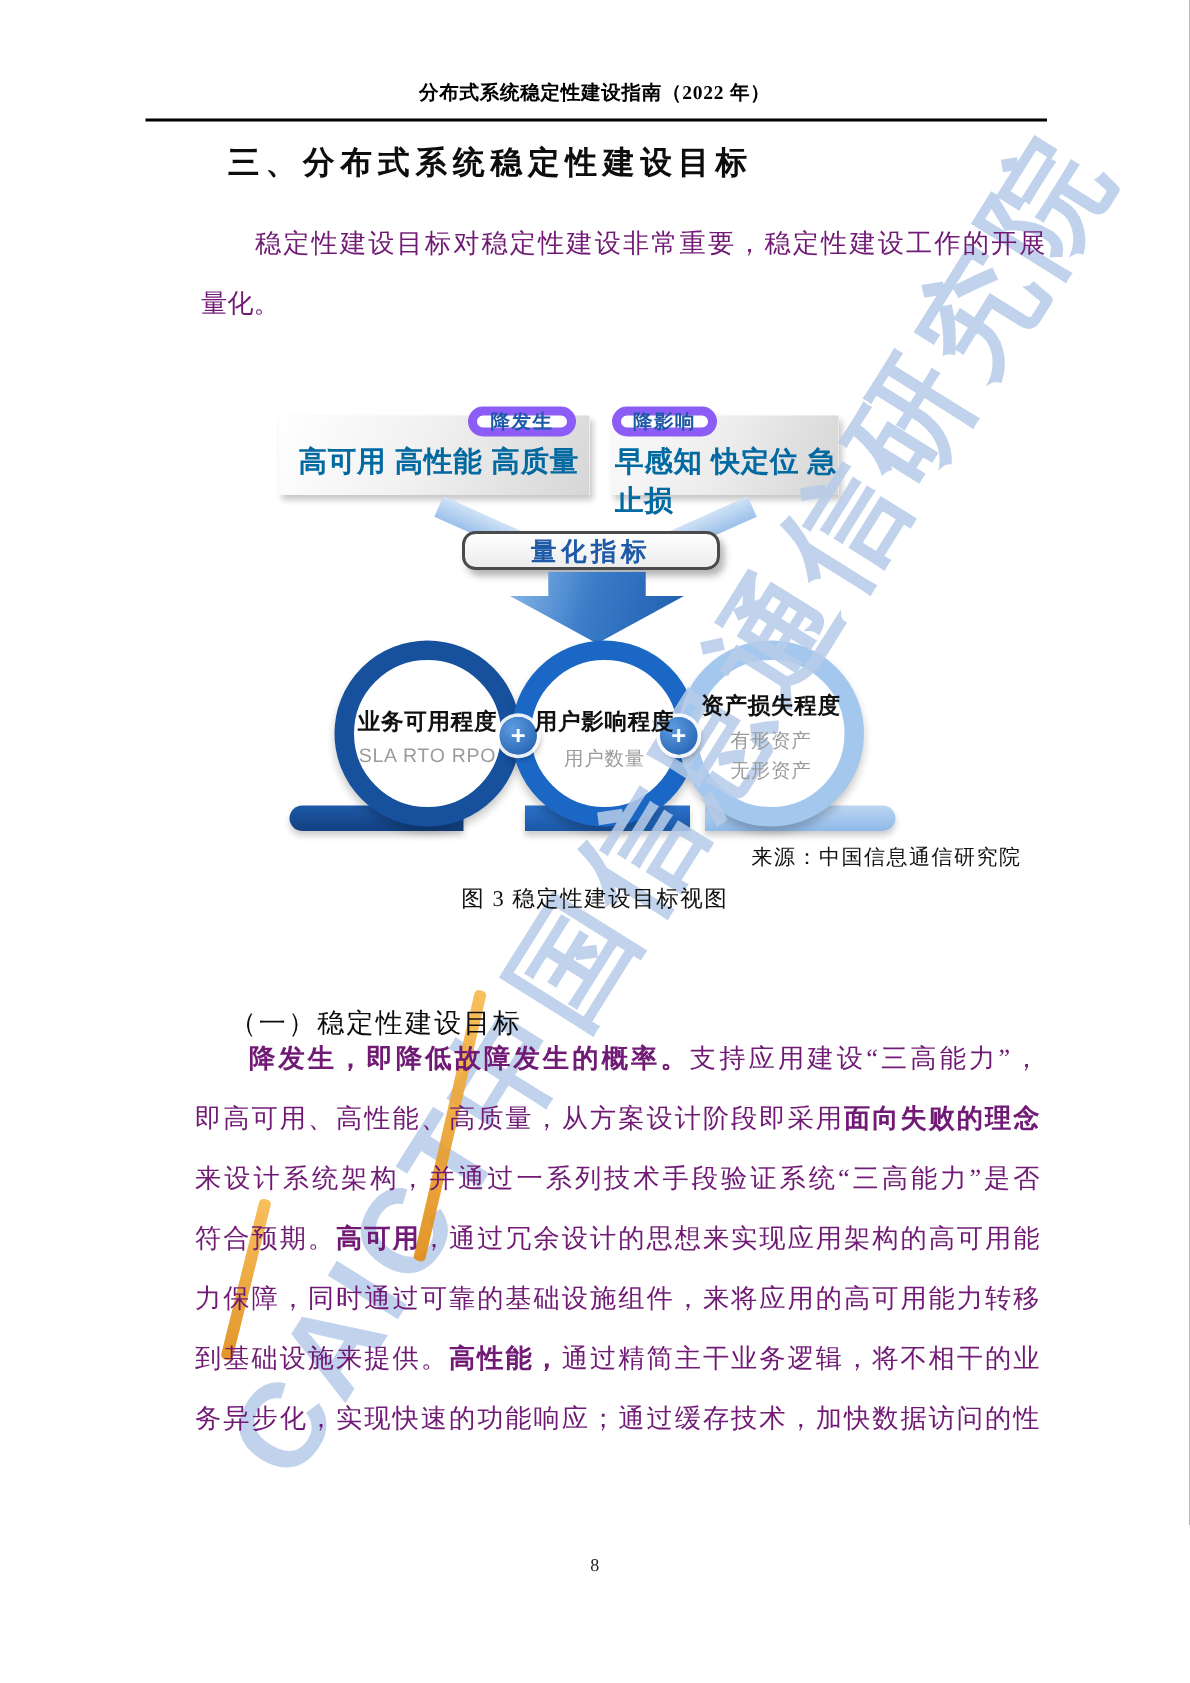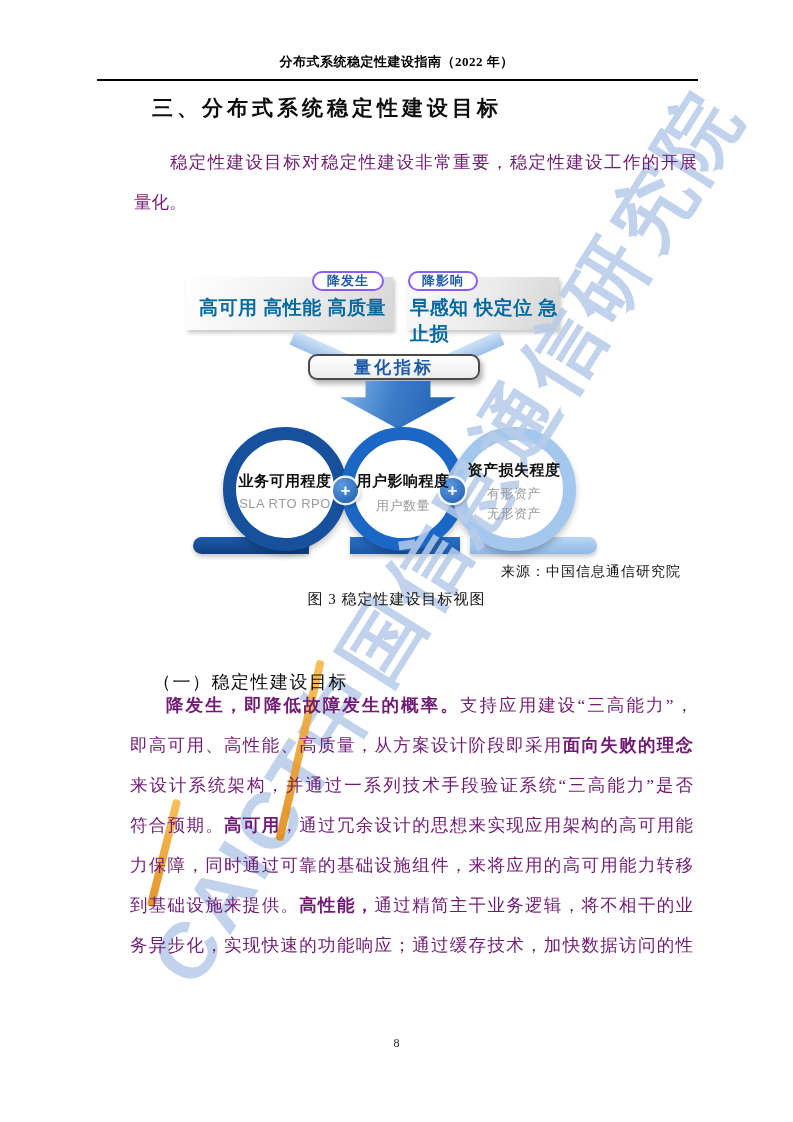--- a/index.html
+++ b/index.html
@@ -39,21 +39,21 @@
 
   
   .panel{top:277px;height:53px;background:linear-gradient(115deg,#ffffff 0%,#f1f1f1 45%,#d6d6d6 100%);
          box-shadow:2px 3px 4px rgba(0,0,0,0.22);z-index:1;}
   .panel.l{left:186px;width:207px;}
   .panel.r{left:407px;width:152px;background:linear-gradient(115deg,#fbfbfb 0%,#ececec 50%,#d4d4d4 100%);}
   .panel-txt{top:295px;font-family:"Liberation Sans","DejaVu Sans",sans-serif;font-weight:700;
              font-size:19px;letter-spacing:0.5px;color:#0369a1;z-index:2;}
   .panel-txt.l{left:186px;width:200px;text-align:right;}
   .panel-txt.r{left:410px;width:150px;text-align:left;}
-  .pill{top:271px;height:20px;border:2px solid #8b5cf6;border-radius:12px;background:#fff;
+  .pill{top:271px;height:20px;border:6px solid #8b5cf6;border-radius:12px;background:#fff;
         display:flex;align-items:center;justify-content:center;
         font-family:"Liberation Sans","DejaVu Sans",sans-serif;font-weight:700;font-size:13px;
         letter-spacing:1px;color:#1e5aa8;z-index:3;box-sizing:border-box;text-align:right;}
   .pill.l{left:312px;width:72px;}
   .pill.r{left:408px;width:70px;}
 
   .wing{top:342px;width:58px;height:15px;background:linear-gradient(#cfe2f6,#9cc0ea);z-index:1;}
   .wing.l{left:290px;transform:rotate(24deg);}
   .wing.r{left:446px;transform:rotate(-24deg);}
   .qbox{left:308px;top:354px;width:172px;height:26px;border:2px solid #4a4a4a;border-radius:9px;

